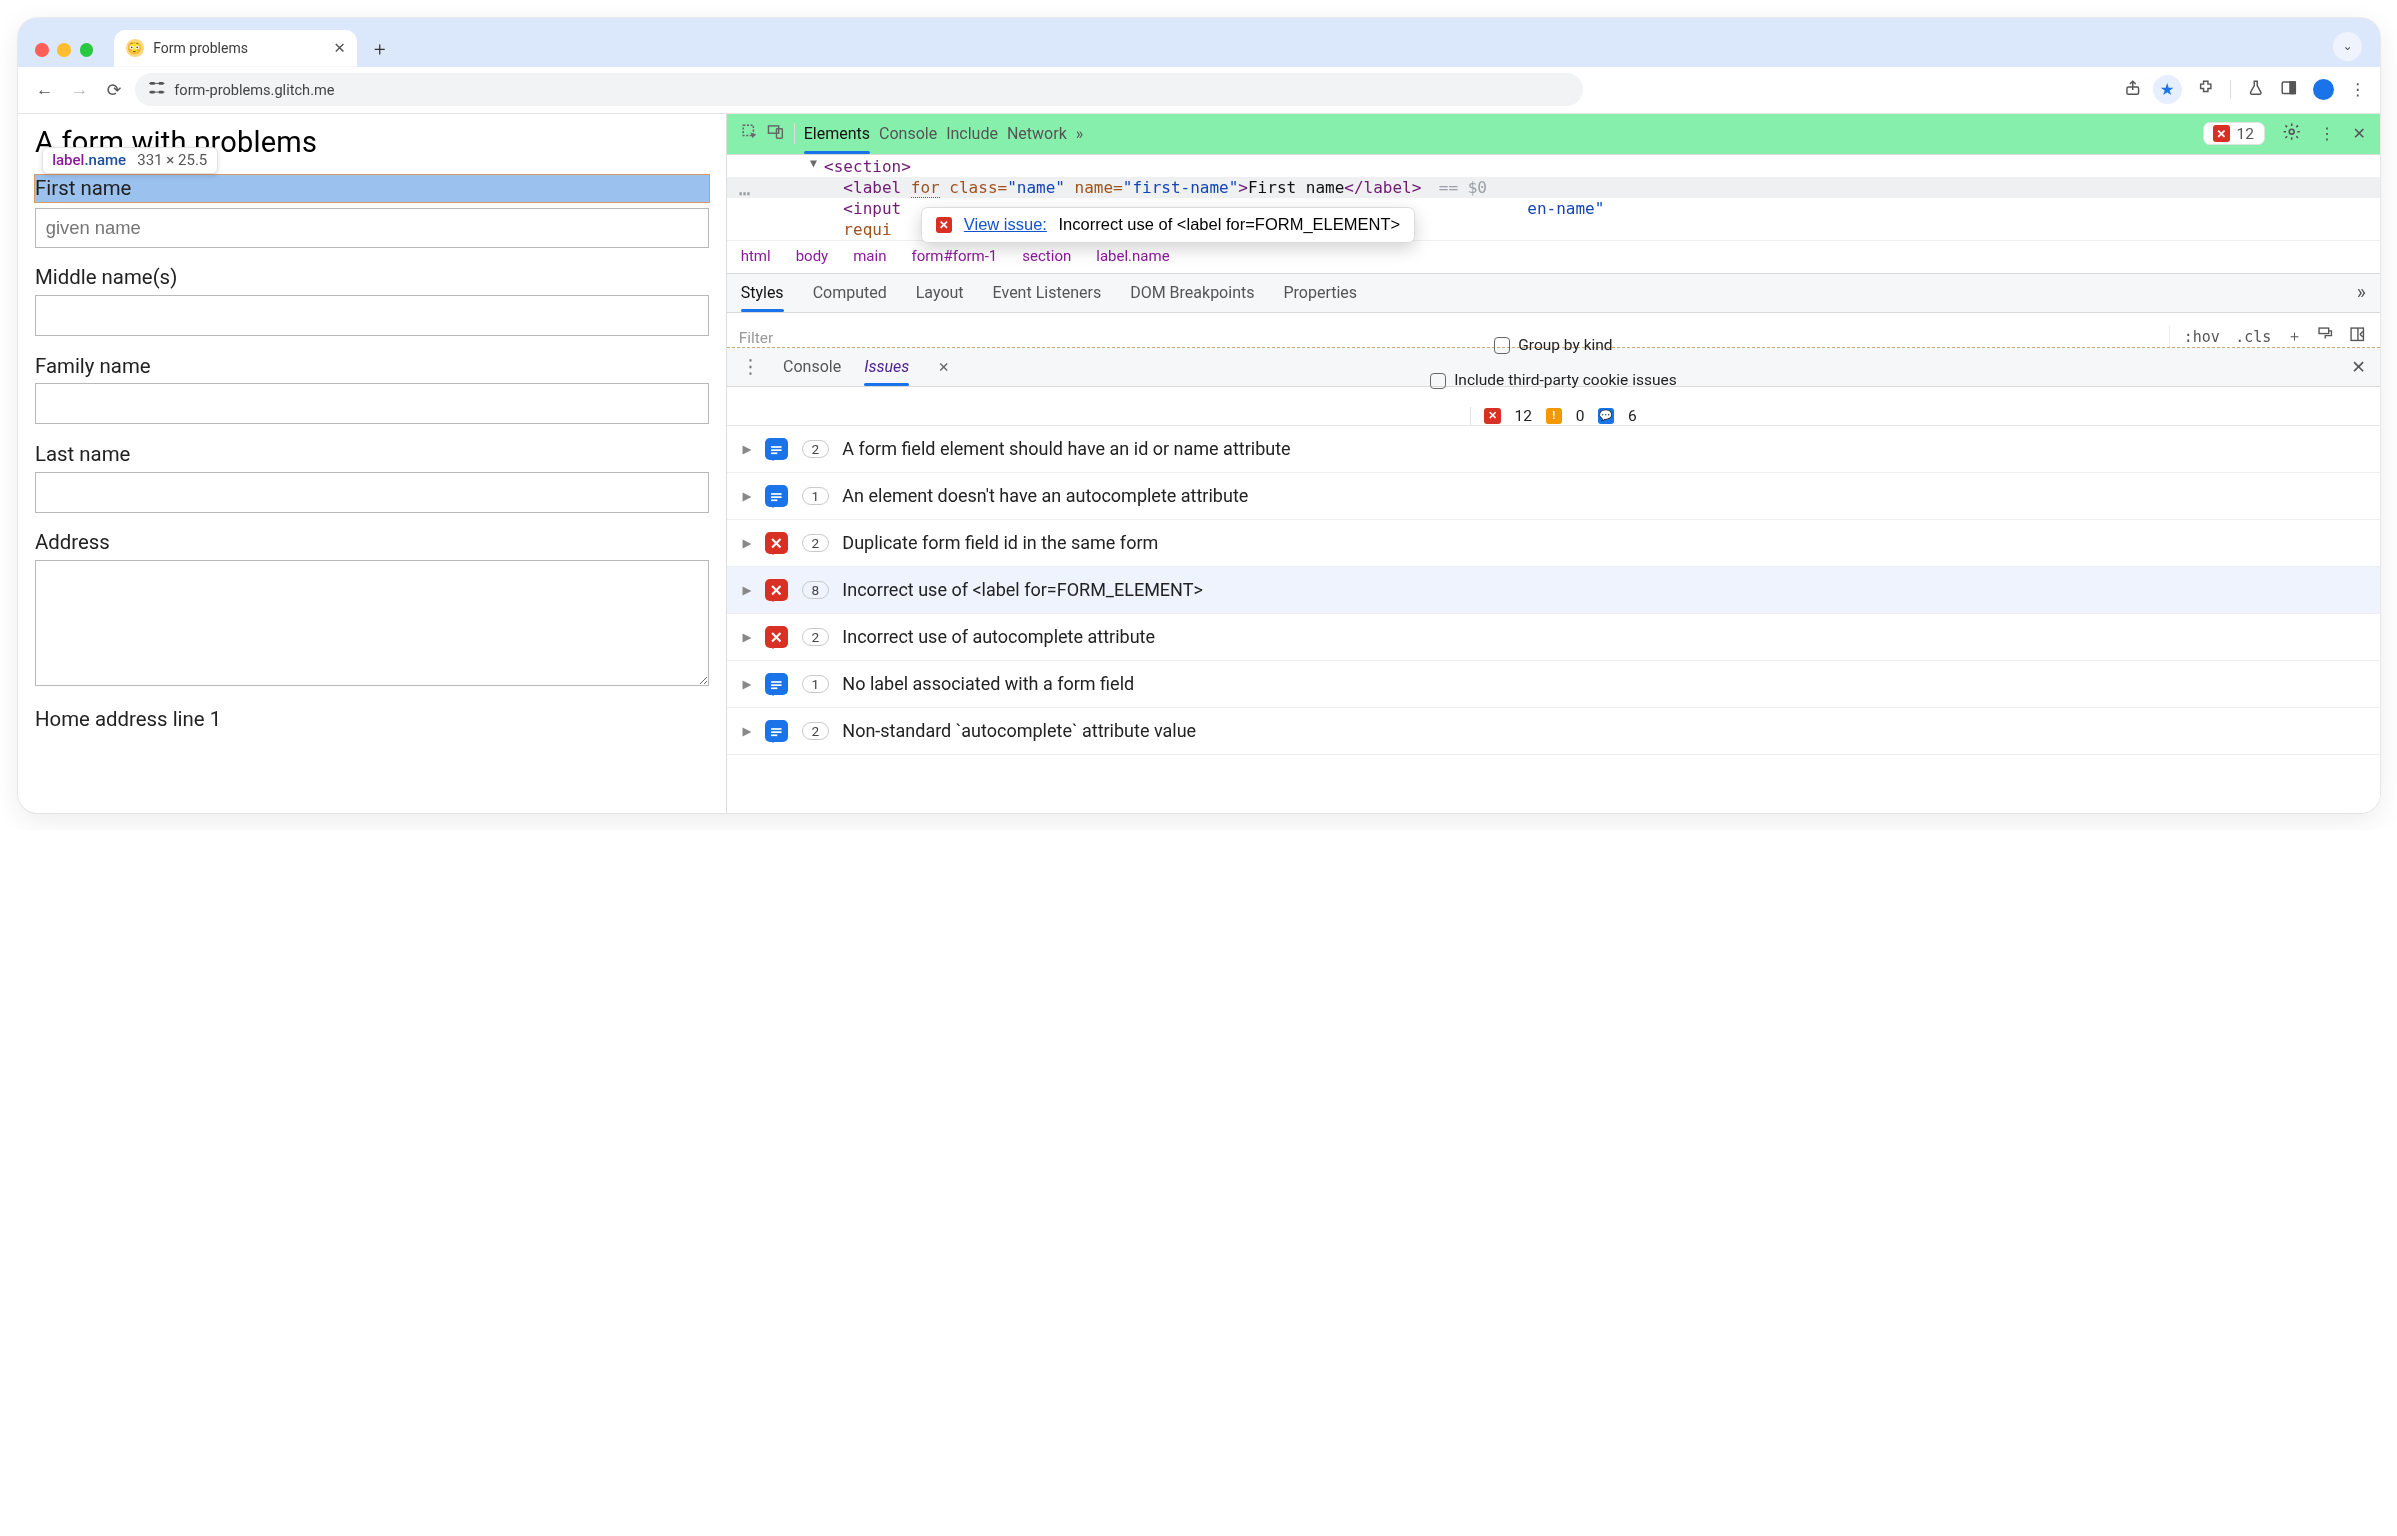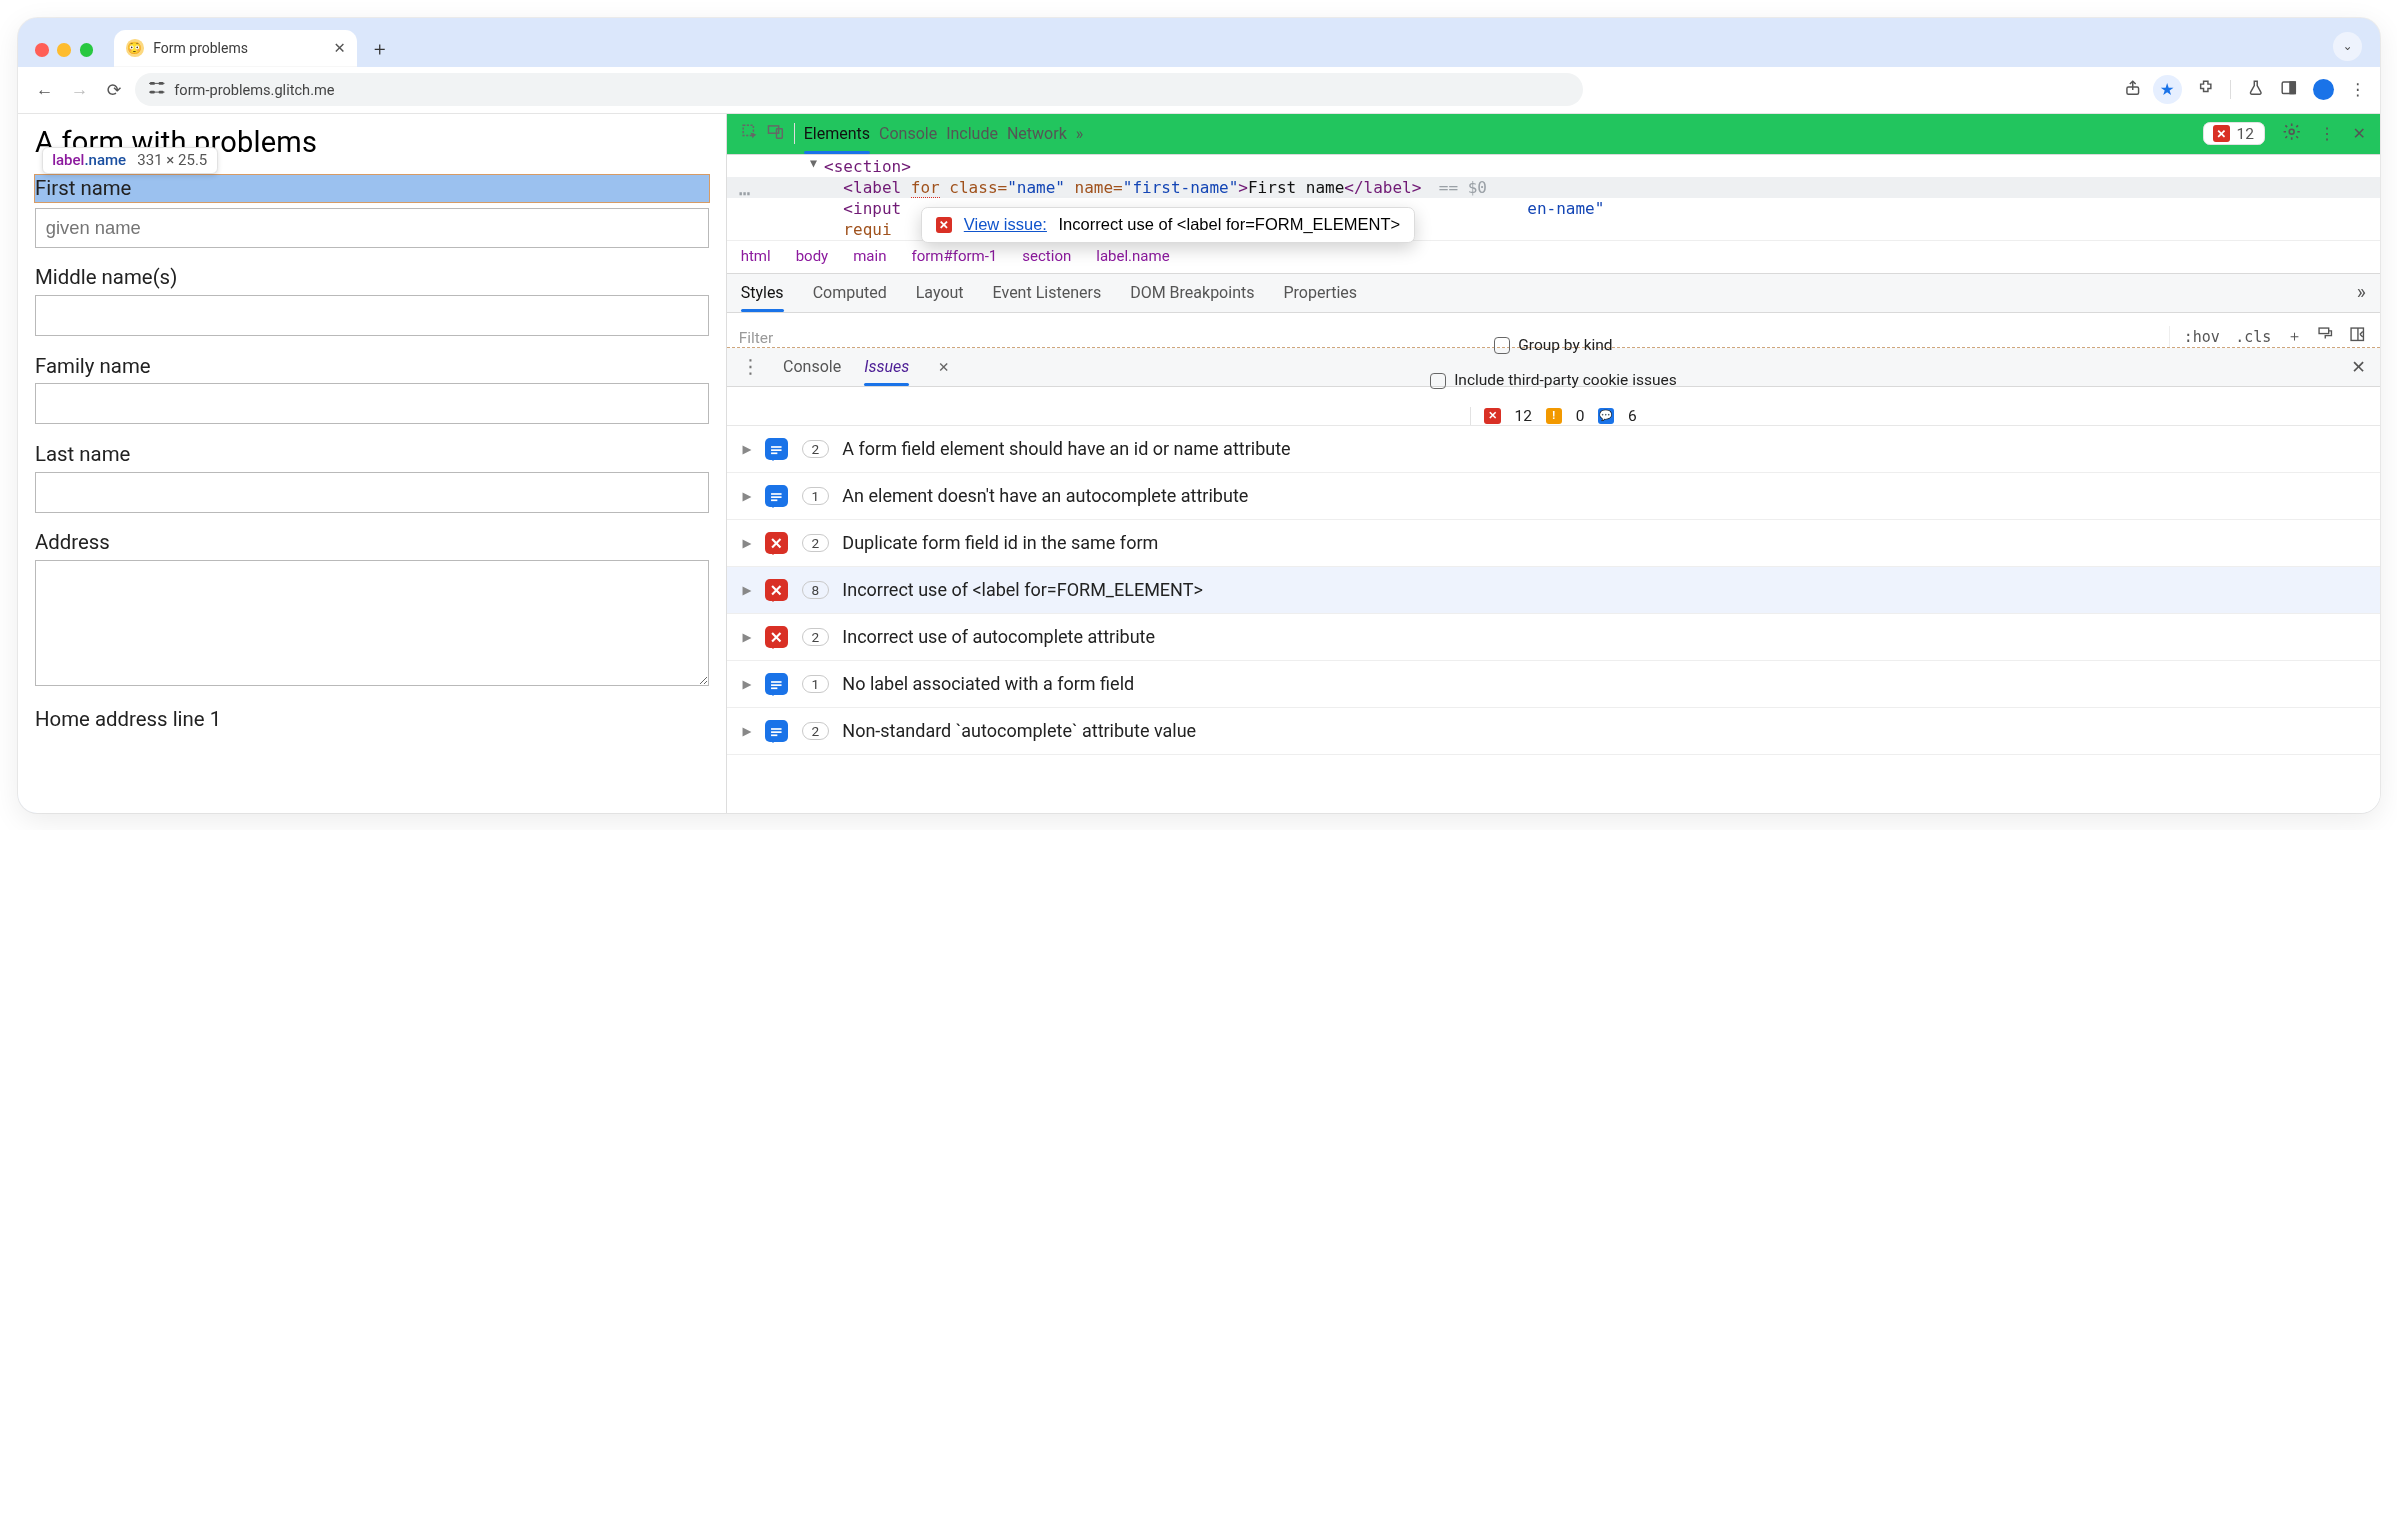--- a/index.html
+++ b/index.html
@@ -103,21 +103,21 @@
   .form-label{font-size:20.4px;color:#222;margin:17.5px 0 5.8px 0;}
   .form-label.hl{ background:#9bc1ef; padding:1.9px 0; margin-top:15.5px; box-shadow:0 0 0 1px #d79b64;}
   .field { width:100%; border:1px solid #b9b9b9; font-size:18.4px; padding:7.8px 9.7px; color:#9a9a9a;}
   .field.blank{height:41px;}
   .area{height:126px;}
 
   
   .dt-tabs {
     display:flex; align-items:center; gap:9px;
     height:41px; padding:0 13.6px; border-bottom:1px solid #d9d9d9;
-    background:#22c55e; font-size:16px; color:#555;
+    background:#86efac; font-size:16px; color:#555;
   }
   .dt-tabs .ico{font-size:16.5px;color:#666;}
   .dt-tabs .tabi{cursor:default;}
   .dt-tabs .tabi.active{color:#111;}
   .dt-tabs .active-underline{position:relative;}
   .dt-tabs .active-underline::after{content:"";position:absolute;left:0;right:0;bottom:-10.7px;height:2.9px;background:#1a73e8;border-radius:1.9px;}
   .dt-right{margin-left:auto;display:flex;align-items:center;gap:17.5px;}
   .err-pill{background:#fff;border:1px solid #e2e2e2;border-radius:6.8px;padding:1.9px 9.7px;display:flex;align-items:center;gap:6.8px;font-size:15.5px;}
   .err-sq{background:#d93025;color:#fff;font-size:11.6px;width:16.5px;height:16.5px;border-radius:2.9px;display:flex;align-items:center;justify-content:center;font-weight:700;}
 

